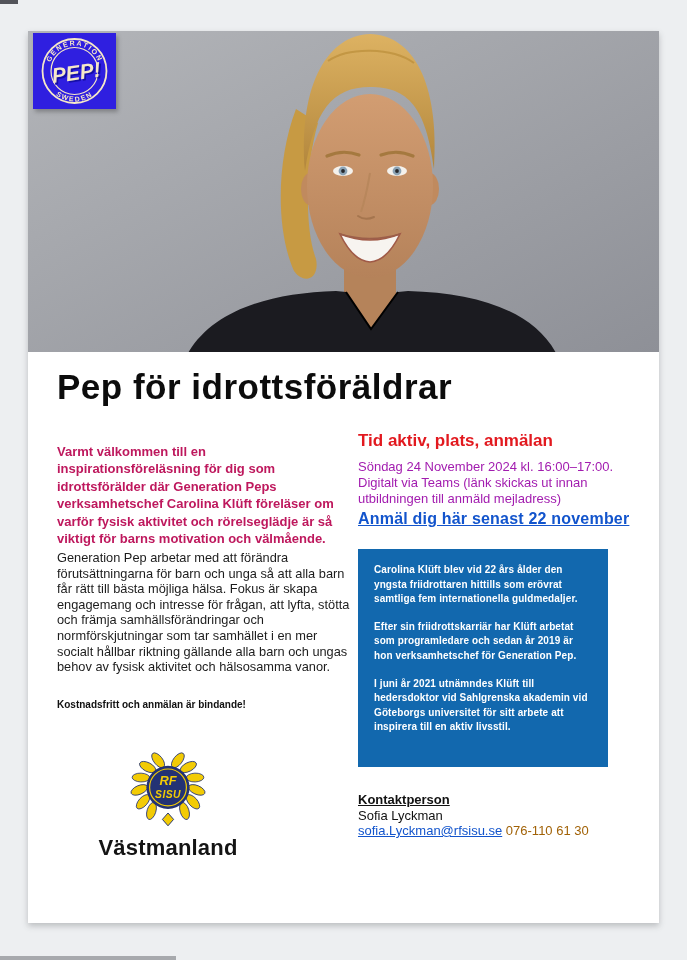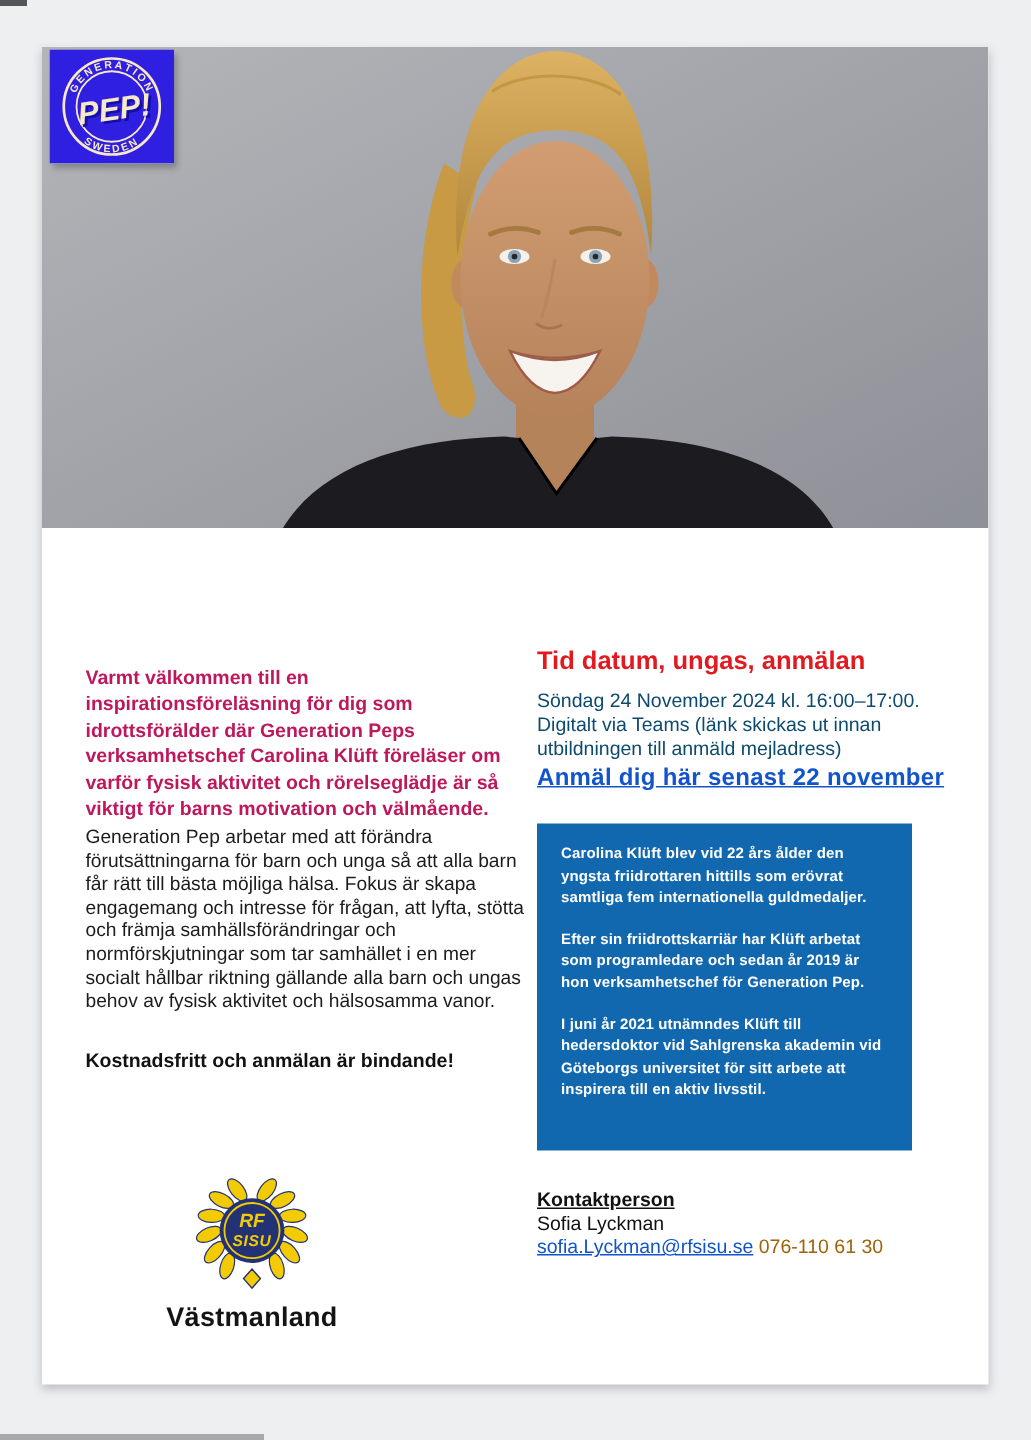--- a/index.html
+++ b/index.html
@@ -20,29 +20,29 @@
   .flyer-title{
     position:absolute;left:29px;top:336px;margin:0;width:560px;
     font-size:35px;font-weight:bold;letter-spacing:.5px;color:#0c0c0c;
   }
   
   .intro{position:absolute;left:29px;top:412px;width:296px;margin:0;
     font-size:13px;line-height:17.4px;font-weight:bold;color:#be185d;}
   .about{position:absolute;left:29px;top:519px;width:298px;margin:0;
     font-size:12.8px;line-height:15.6px;color:#1c1c1c;}
   .note{position:absolute;left:29px;top:668px;width:296px;margin:0;
-    font-size:13px;font-weight:bold;color:#111;}
-  .rf-block{position:absolute;left:55px;top:751px;width:170px;text-align:center;}
+    font-size:10px;font-weight:bold;color:#111;}
+  .rf-block{position:absolute;left:55px;top:718px;width:170px;text-align:center;}
   .rf-block svg{width:96px;height:80px;display:block;margin:0 auto;}
-  .rf-region{font-size:18px;font-weight:bold;color:#141414;margin-top:6px;letter-spacing:.2px;}
+  .rf-region{font-size:22px;font-weight:bold;color:#141414;margin-top:6px;letter-spacing:.2px;}
   
   .r-heading{position:absolute;left:330px;top:400px;margin:0;width:290px;
     font-size:17px;font-weight:bold;color:#e2191f;}
   .r-when{position:absolute;left:330px;top:428px;width:296px;
-    font-size:13px;line-height:16px;color:#0c4a6e;}
+    font-size:13px;line-height:16px;color:#a21caf;}
   .signup-link{position:absolute;left:330px;top:479px;width:300px;
     font-size:16px;font-weight:bold;color:#1254cc;letter-spacing:.2px;}
   .infobox{
     position:absolute;left:330px;top:518px;width:250px;height:218px;
     background:#1268ae;color:#ffffff;box-sizing:border-box;
     padding:14px 16px;overflow:hidden;
   }
   .infobox p{margin:0 0 13px 0;font-size:10px;line-height:14.6px;font-weight:bold;letter-spacing:.1px;}
   .contact{position:absolute;left:330px;top:761px;width:296px;font-size:13px;line-height:15.5px;color:#111;}
   .contact .c-label{font-weight:bold;text-decoration:underline;}
@@ -117,20 +117,21 @@
     <text font-size="7" font-weight="bold" letter-spacing="1.6" fill="#f6e8c8">
       <textPath href="#pepArcTop" startOffset="50%" text-anchor="middle">GENERATION</textPath>
     </text>
     <text font-size="7" font-weight="bold" letter-spacing="1.6" fill="#f6e8c8">
       <textPath href="#pepArcBottom" startOffset="50%" text-anchor="middle">SWEDEN</textPath>
     </text>
     <text x="43" y="47" text-anchor="middle" font-size="21" font-weight="bold" font-style="italic" fill="#150ea6" transform="rotate(-8 41.5 38) translate(1.6 1.8)">PEP!</text>
     <text x="43" y="47" text-anchor="middle" font-size="21" font-weight="bold" font-style="italic" fill="#f6e8c8" transform="rotate(-8 41.5 38)">PEP!</text>
   </svg>
 
+  <h1 class="flyer-title">Pep för idrottsföräldrar</h1>
 
   <p class="intro">Varmt välkommen till en inspirationsföreläsning för dig som idrottsförälder där Generation Peps verksamhetschef Carolina Klüft föreläser om varför fysisk aktivitet och rörelseglädje är så viktigt för barns motivation och välmående.</p>
   <p class="about">Generation Pep arbetar med att förändra förutsättningarna för barn och unga så att alla barn får rätt till bästa möjliga hälsa. Fokus är skapa engagemang och intresse för frågan, att lyfta, stötta och främja samhällsförändringar och normförskjutningar som tar samhället i en mer socialt hållbar riktning gällande alla barn och ungas behov av fysisk aktivitet och hälsosamma vanor.</p>
   <p class="note">Kostnadsfritt och anmälan är bindande!</p>
 
   <div class="rf-block">
     <svg viewBox="0 0 120 100" xmlns="http://www.w3.org/2000/svg">
       <g>
         <g fill="#f2cb05" stroke="#233274" stroke-width="1">
           <g transform="rotate(20 60 48)">
@@ -173,21 +174,21 @@
       </g>
       <circle cx="60" cy="48" r="27" fill="#233274"></circle>
       <circle cx="60" cy="48" r="23" fill="none" stroke="#f2cb05" stroke-width="1.5"></circle>
       <text x="60" y="45" text-anchor="middle" font-size="16" font-weight="bold" font-style="italic" fill="#f2cb05">RF</text>
       <text x="60" y="61" text-anchor="middle" font-size="13" font-weight="bold" font-style="italic" letter-spacing="0.5" fill="#f2cb05">SISU</text>
       <polygon points="60,80 67,88 60,96 53,88" fill="#f2cb05" stroke="#233274" stroke-width="1.2"></polygon>
     </svg>
     <div class="rf-region">Västmanland</div>
   </div>
 
-  <h2 class="r-heading">Tid datum, ungas, anmälan</h2>
+  <h2 class="r-heading">Tid aktiv, plats, anmälan</h2>
   <div class="r-when">
     <span>Söndag 24 November 2024 kl. 16:00–17:00.</span>
     <span>Digitalt via Teams (länk skickas ut innan utbildningen till anmäld mejladress)</span>
   </div>
   <a class="signup-link" href="#">Anmäl dig här senast 22 november</a>
 
   <div class="infobox">
     <p>Carolina Klüft blev vid 22 års ålder den yngsta friidrottaren hittills som erövrat samtliga fem internationella guldmedaljer.</p>
     <p>Efter sin friidrottskarriär har Klüft arbetat som programledare och sedan år 2019 är hon verksamhetschef för Generation Pep.</p>
     <p>I juni år 2021 utnämndes Klüft till hedersdoktor vid Sahlgrenska akademin vid Göteborgs universitet för sitt arbete att inspirera till en aktiv livsstil.</p>

